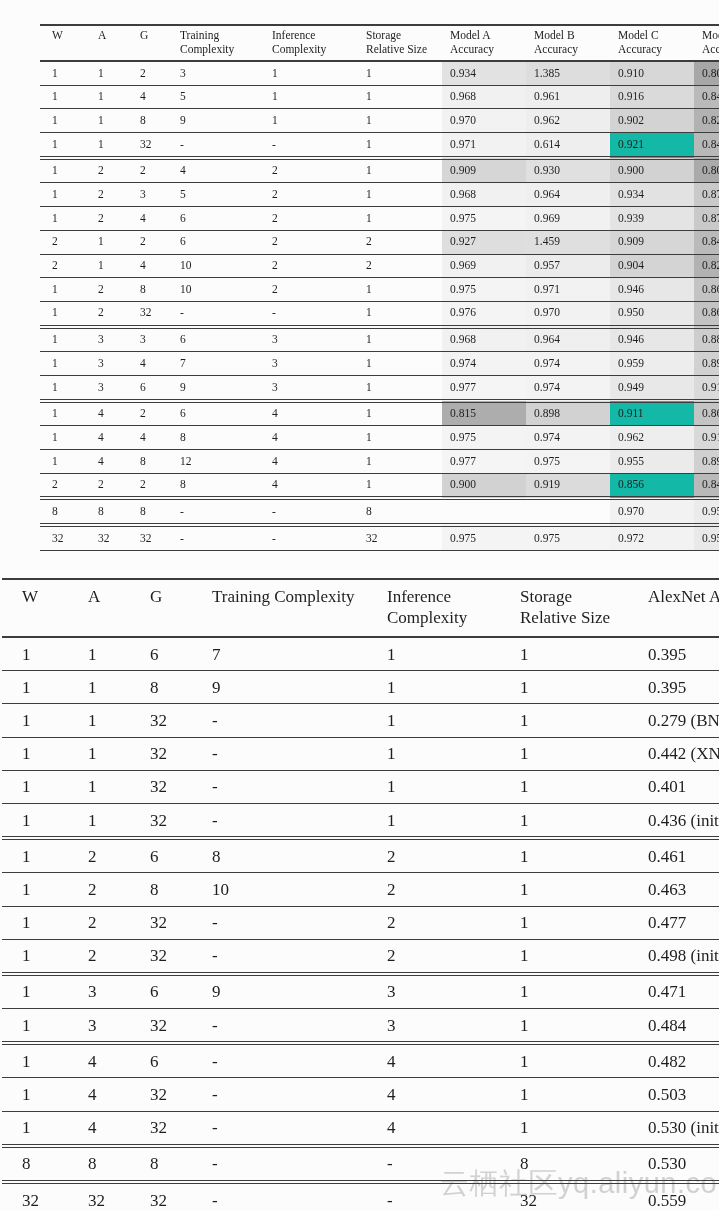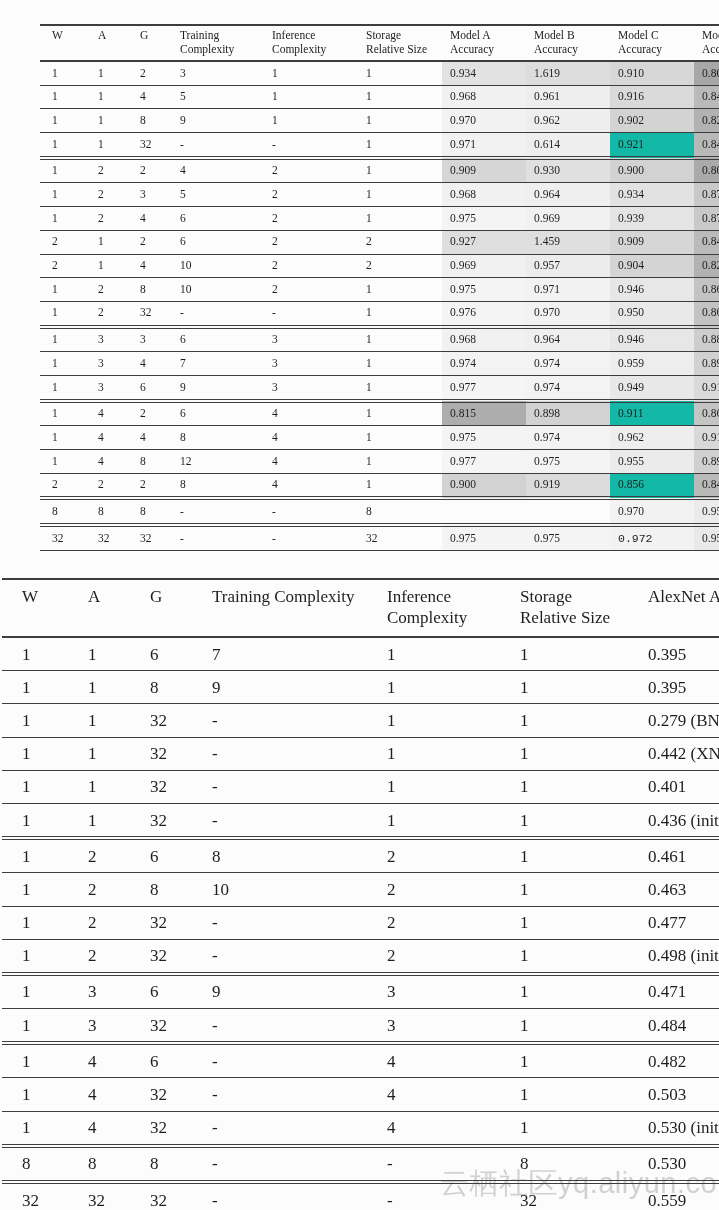--- a/index.html
+++ b/index.html
@@ -106,21 +106,21 @@
       </thead>
     <tbody>
         <tr>
           <td>1</td>
           <td>1</td>
           <td>2</td>
           <td>3</td>
           <td>1</td>
           <td>1</td>
           <td style="background: rgb(226, 226, 226);">0.934</td>
-          <td style="background: rgb(221, 221, 221);">1.619</td>
+          <td style="background: rgb(221, 221, 221);">1.385</td>
           <td style="background: rgb(215, 215, 215);">0.910</td>
           <td style="background: rgb(167, 167, 167);">0.803</td>
         </tr>
         <tr>
           <td>1</td>
           <td>1</td>
           <td>4</td>
           <td>5</td>
           <td>1</td>
           <td>1</td>
@@ -335,21 +335,21 @@
         </tr>
         <tr class="grp">
           <td>32</td>
           <td>32</td>
           <td>32</td>
           <td>-</td>
           <td>-</td>
           <td>32</td>
           <td style="background: rgb(244, 244, 244);">0.975</td>
           <td style="background: rgb(244, 244, 244);">0.975</td>
-          <td style="background: rgb(242, 242, 242); font-family: Liberation Mono, monospace;">0.972</td>
+          <td style="background: rgb(242, 242, 242);">0.972</td>
           <td style="background: rgb(233, 233, 233);">0.950</td>
         </tr>
       </tbody>
   </table>
 
   <table id="alexnet-table">
     <thead>
         <tr>
           <th>W</th>
           <th>A</th>

